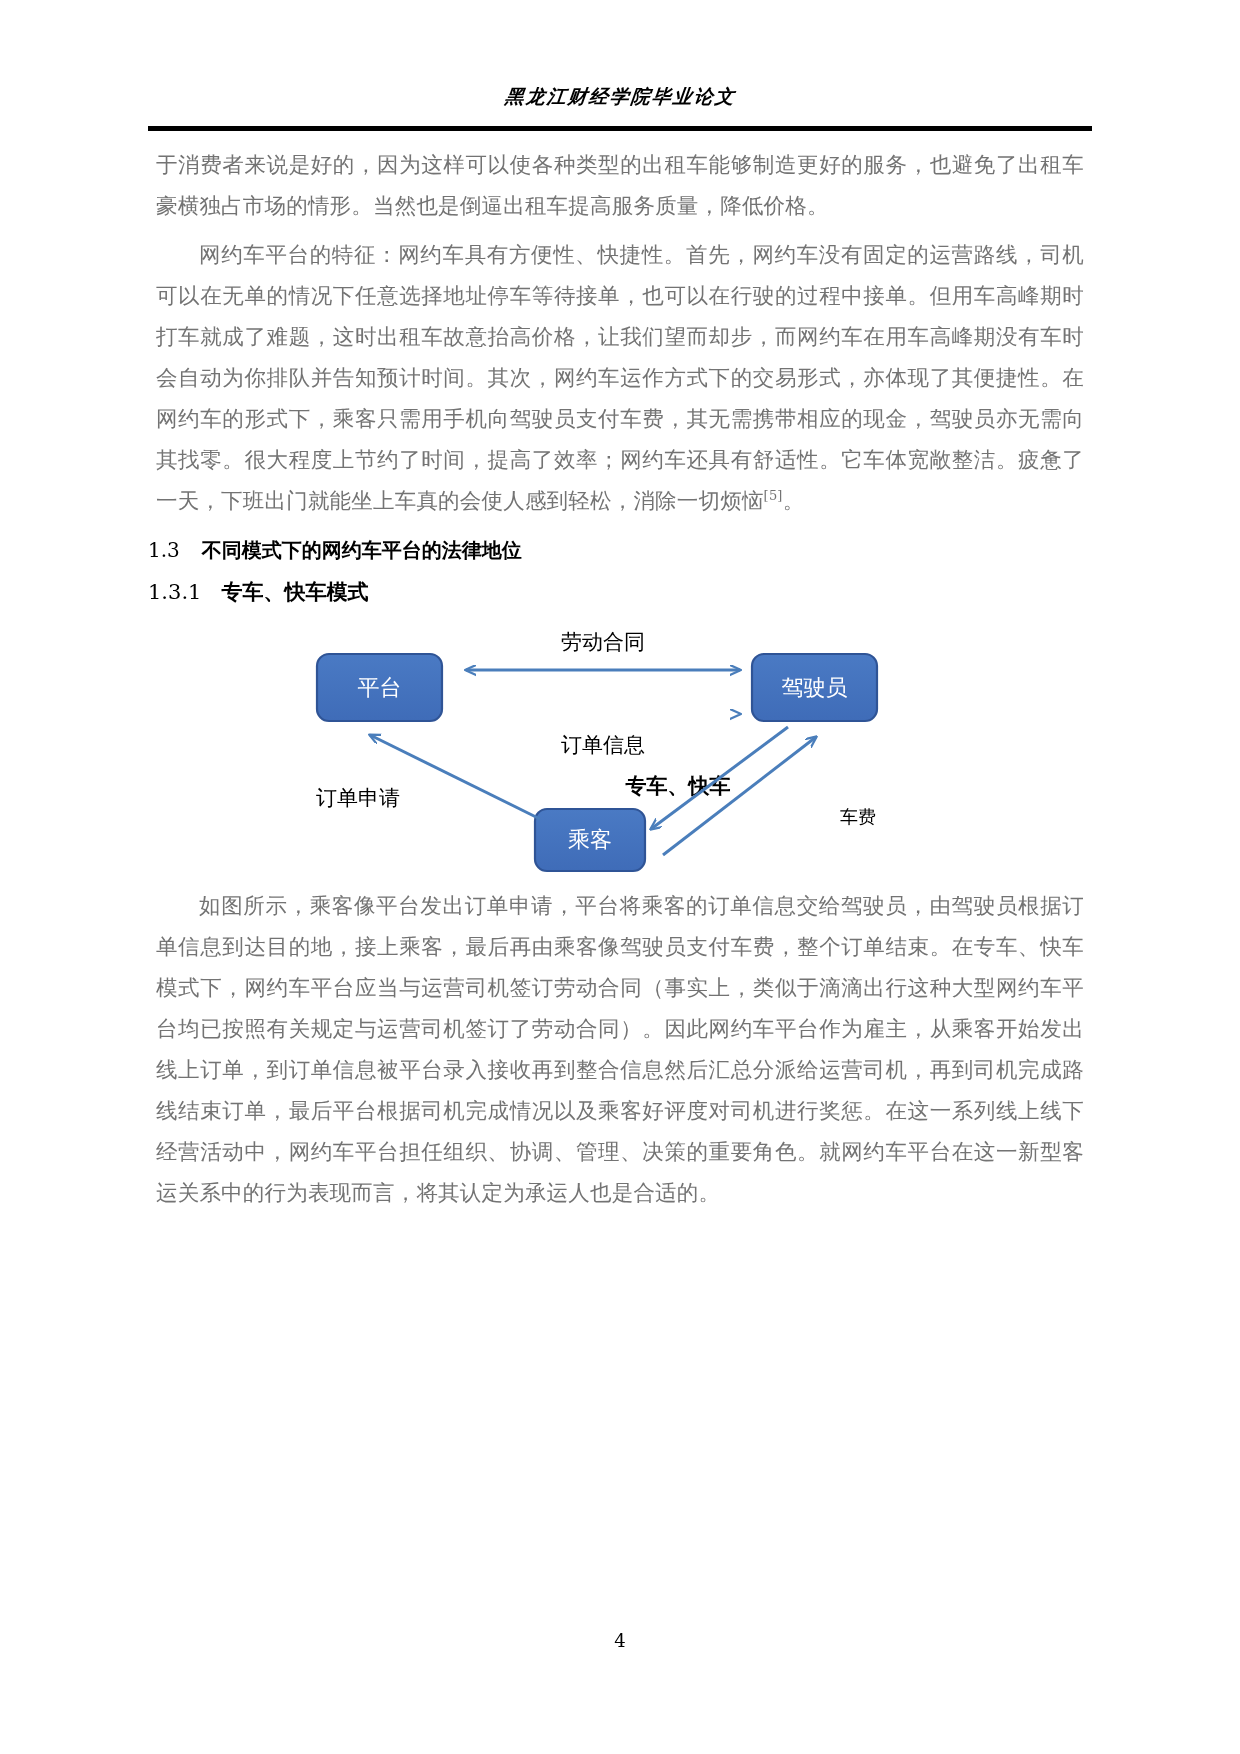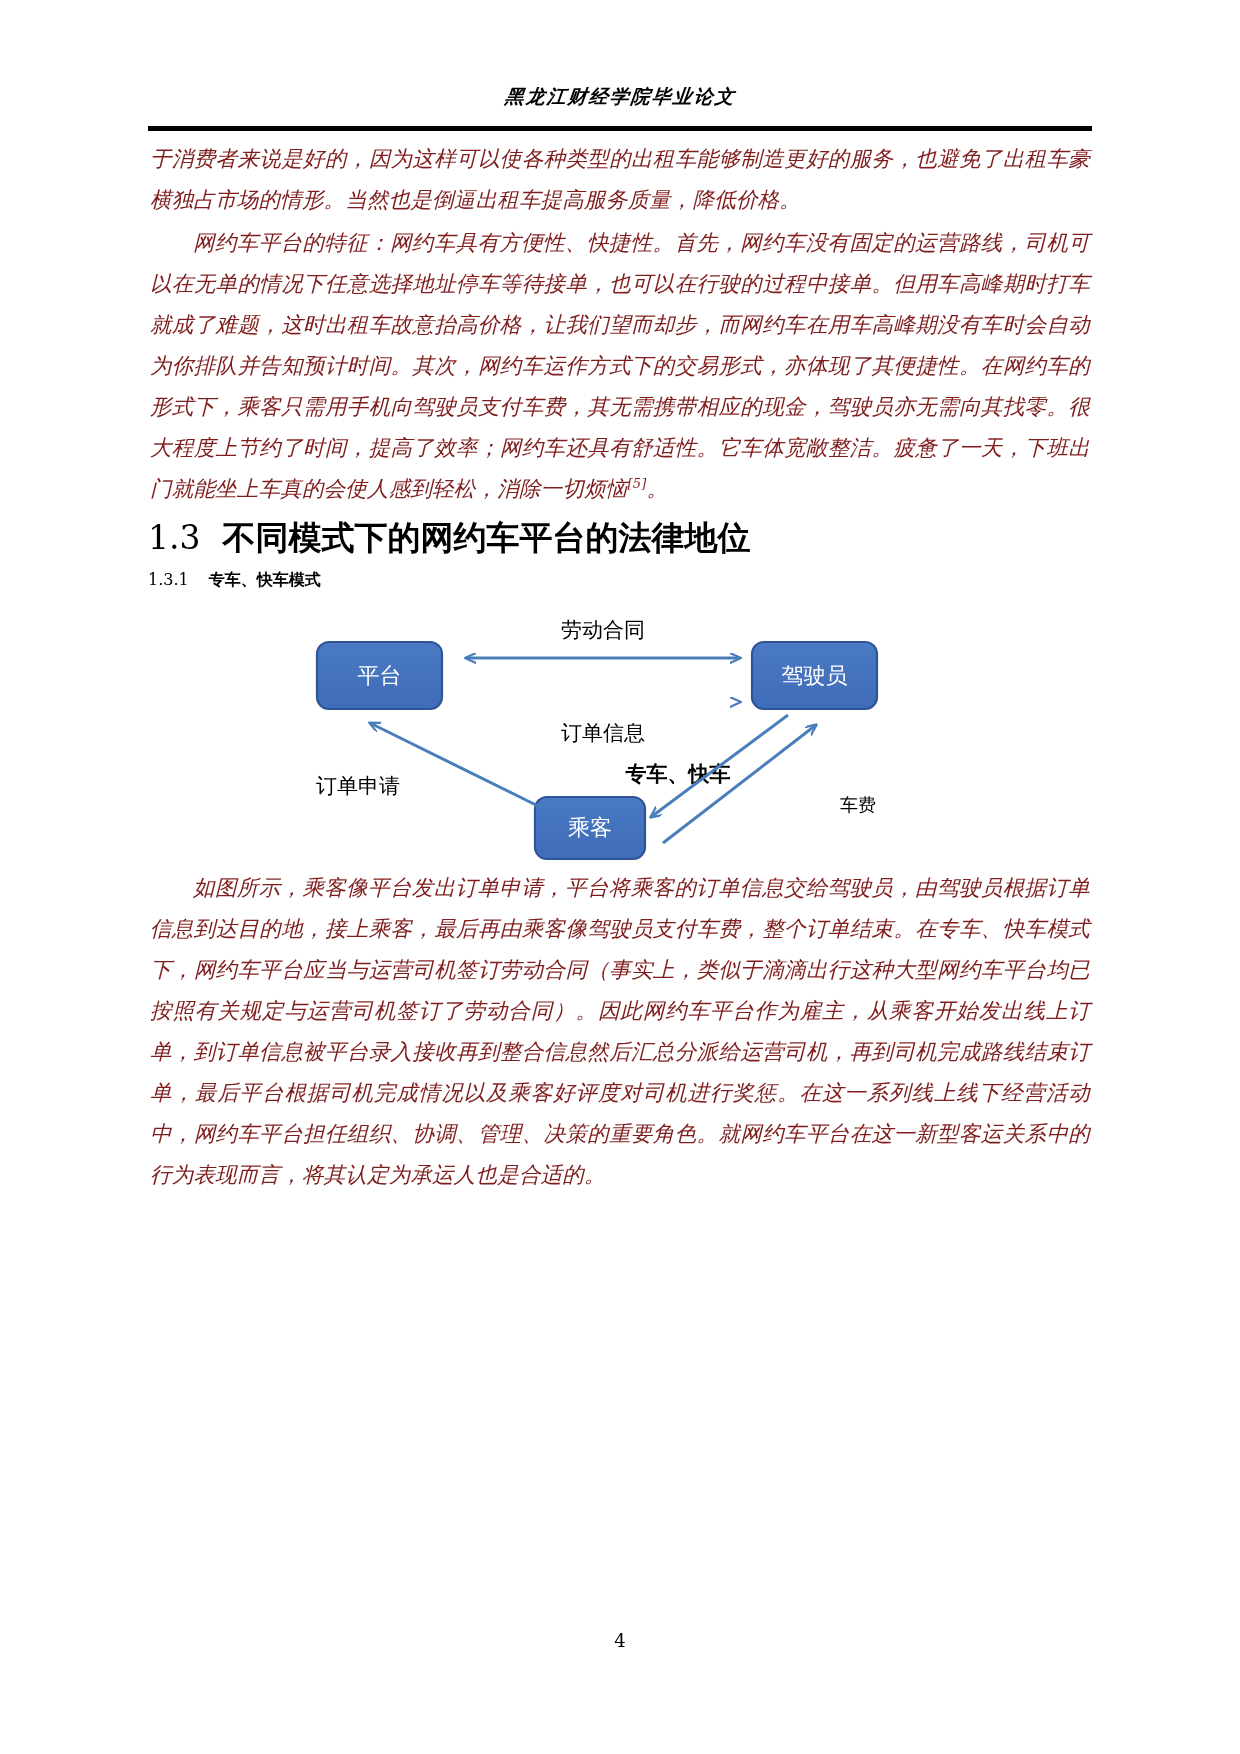--- a/index.html
+++ b/index.html
@@ -54,57 +54,56 @@
 
   
   .content {
     position: absolute;
     left: 148px;
     top: 136px;
     width: 944px;
   }
 
   p.body-text {
-    margin: 2px;
+    margin: 8px;
     font-size: 21.5px;
     line-height: 41px;
     text-align: justify;
     text-justify: inter-ideograph;
     letter-spacing: 0.2px;
     font-family: "DejaVu Serif", "Liberation Serif", serif;
-    color: #7f1d1d;
-    font-style: italic;
+    color: #737373;
   }
   p.indent {
     text-indent: 2em;
   }
 
   sup.ref {
     font-size: 13px;
     vertical-align: super;
     line-height: 0;
   }
 
   
   h2.sec-1 {
     margin: 8px 0 2px 0;
-    font-size: 33px;
+    font-size: 20px;
     font-weight: 700;
     line-height: 42px;
     font-family: "DejaVu Sans", "Liberation Sans", sans-serif;
     letter-spacing: 0px;
   }
   h2.sec-1 .num {
     font-family: "DejaVu Serif", "Liberation Serif", serif;
     font-weight: 400;
     margin-right: 22px;
   }
   h3.sec-2 {
     margin: 2px 0 16px 0;
-    font-size: 16px;
+    font-size: 21px;
     font-weight: 700;
     line-height: 38px;
     font-family: "DejaVu Sans", "Liberation Sans", sans-serif;
   }
   h3.sec-2 .num {
     font-family: "DejaVu Serif", "Liberation Serif", serif;
     font-weight: 400;
     margin-right: 20px;
   }
 

